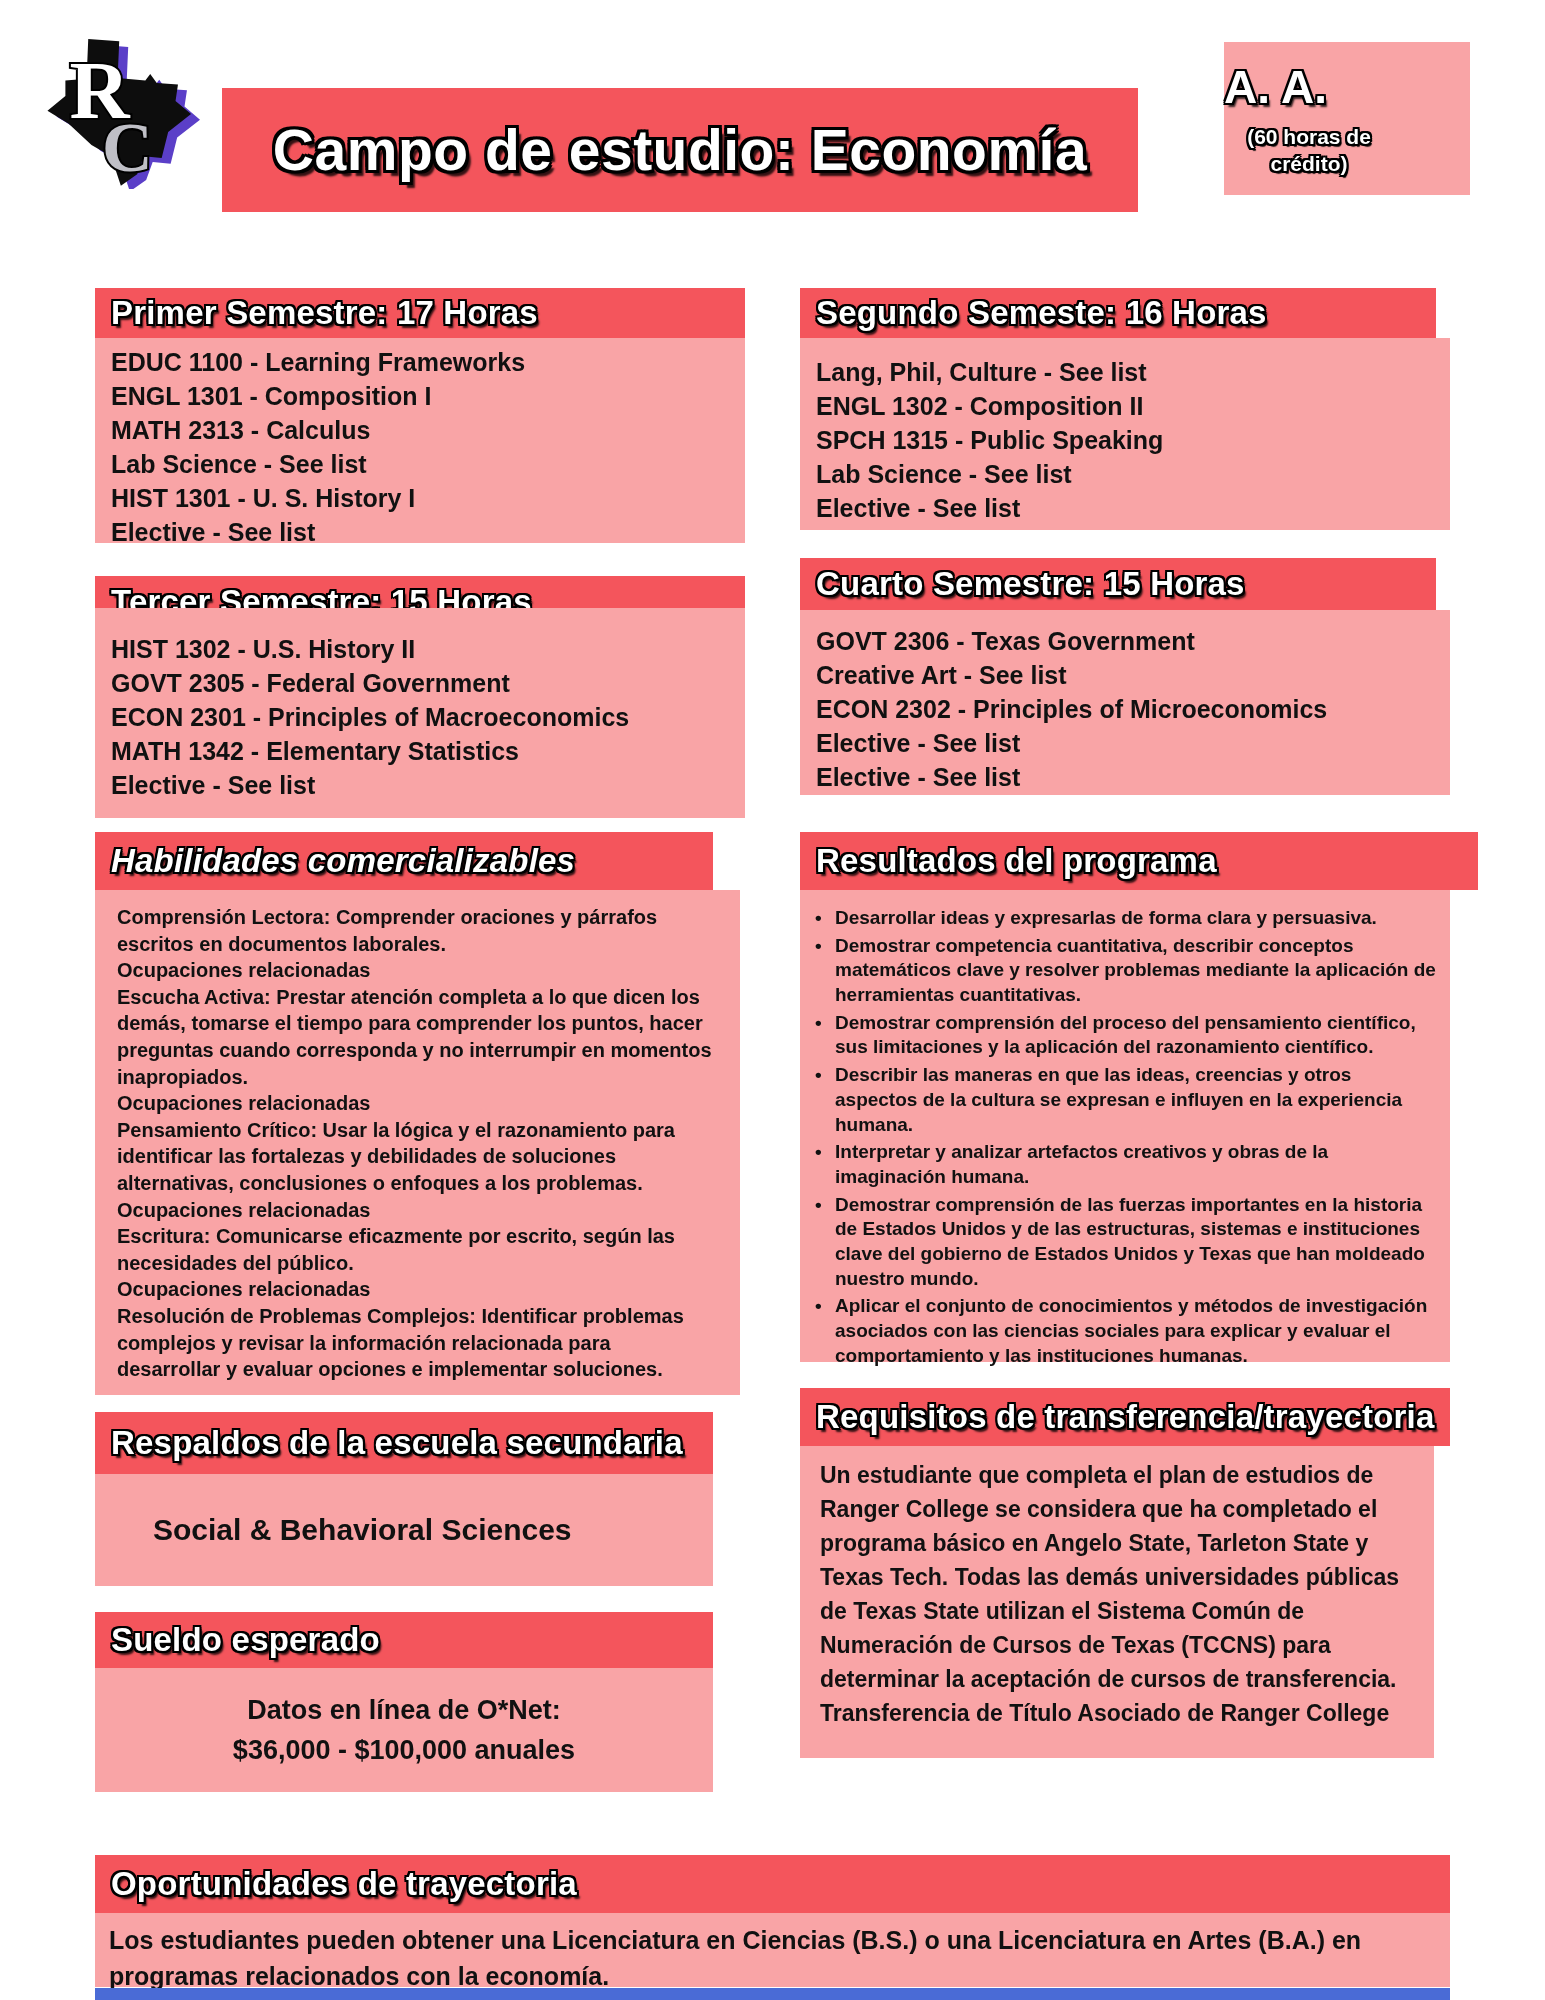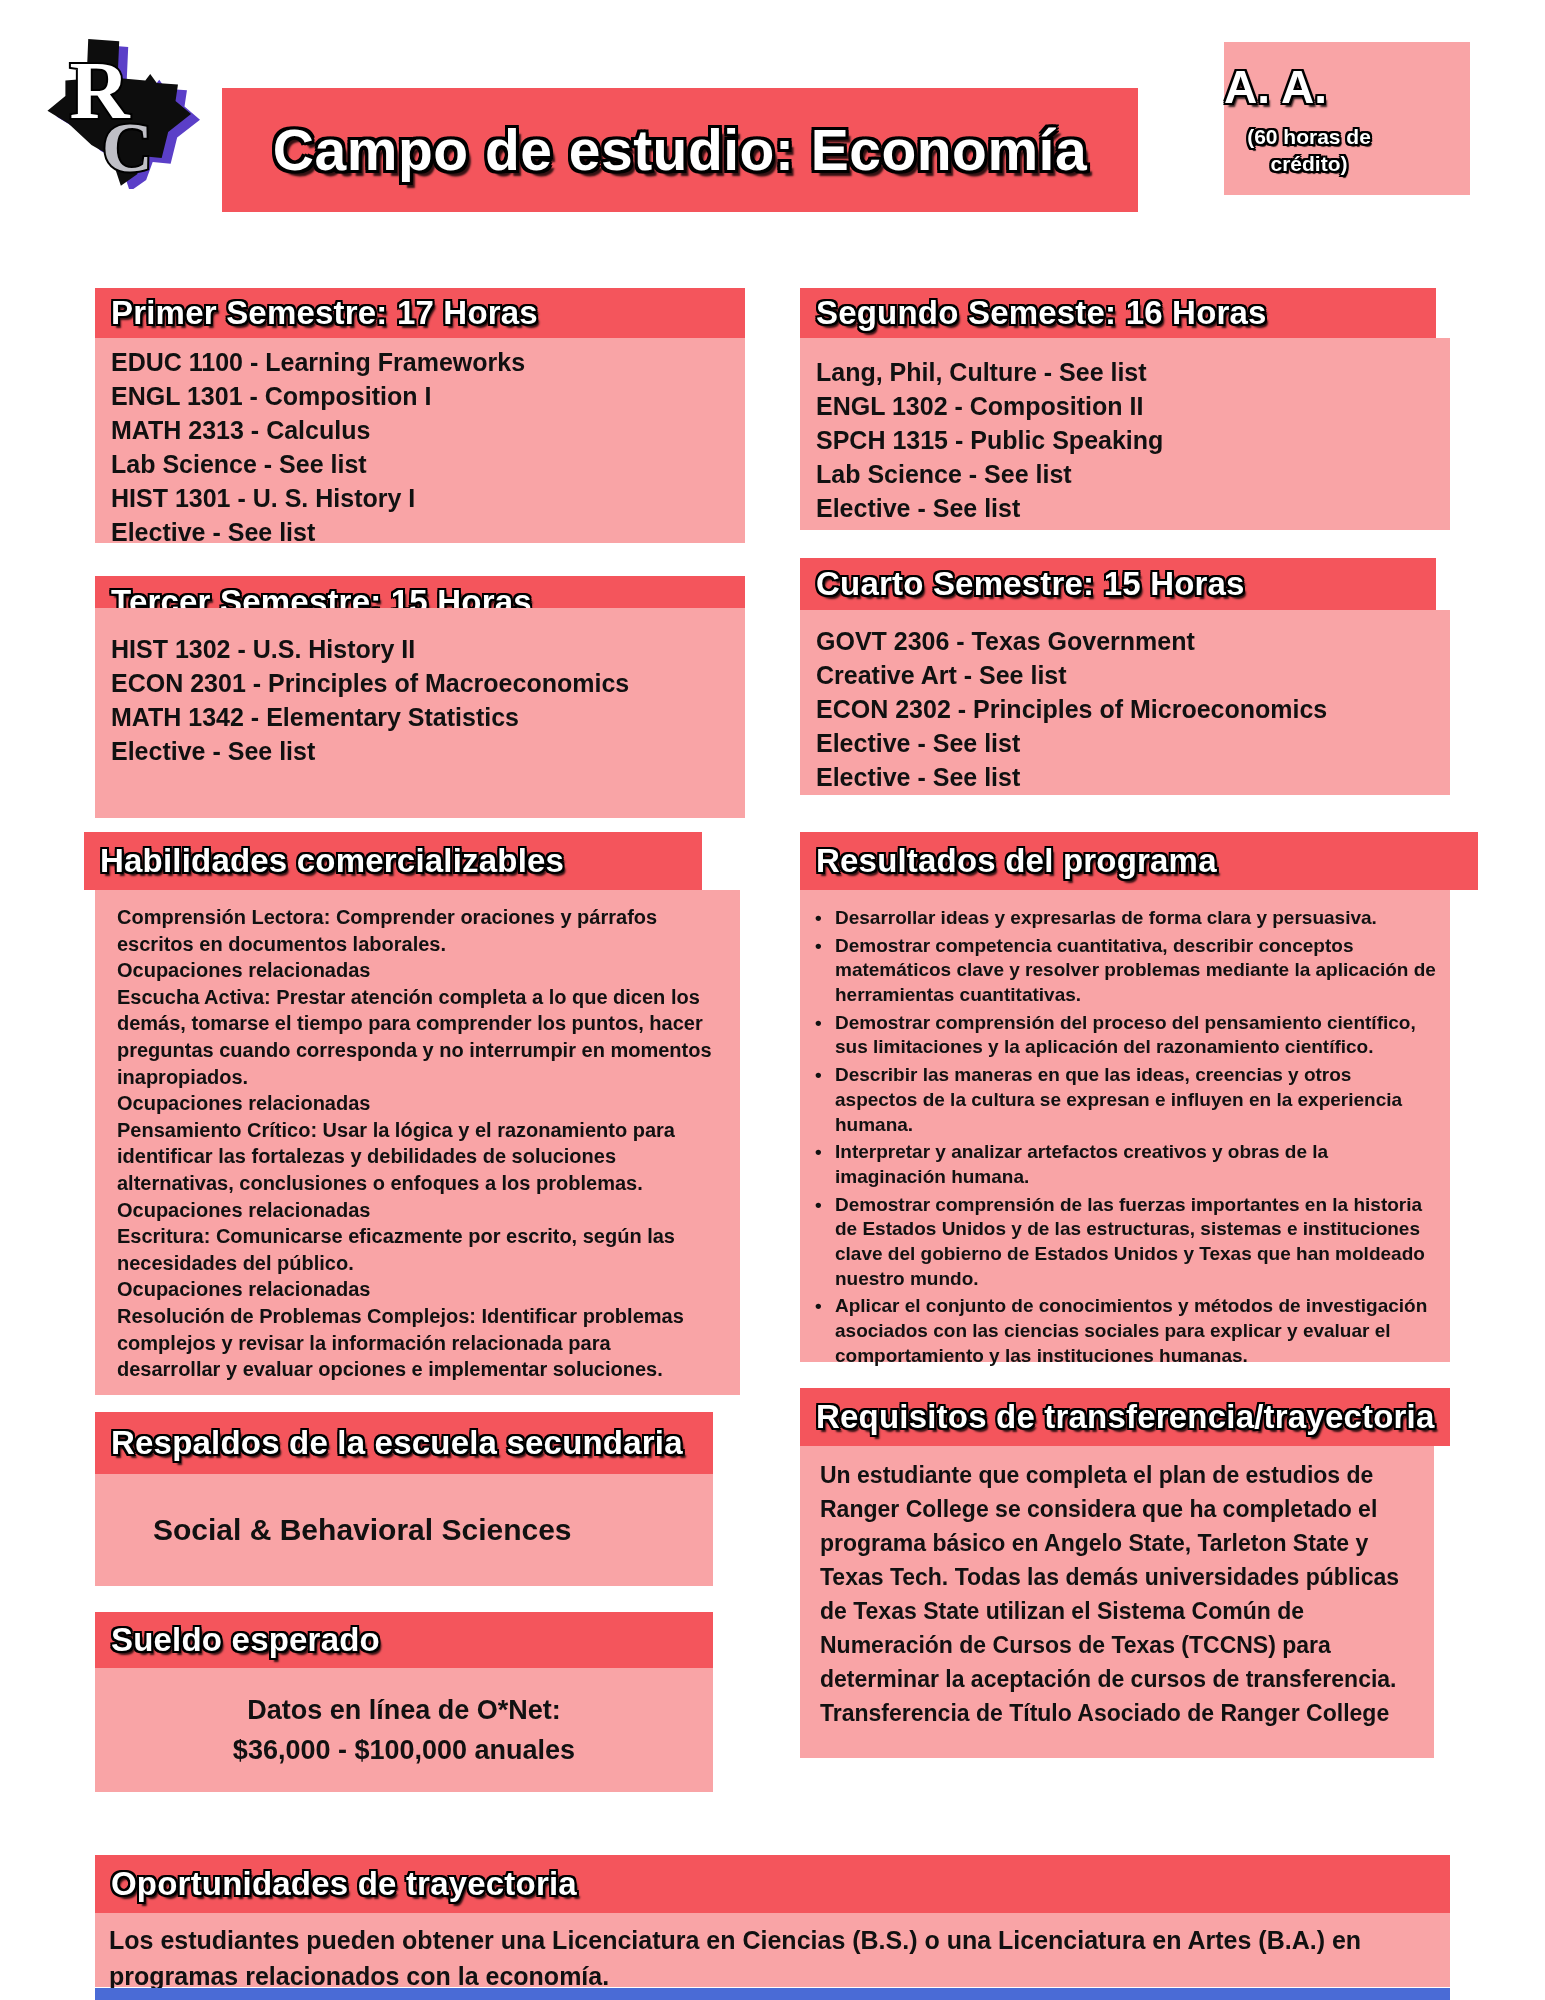--- a/index.html
+++ b/index.html
@@ -78,37 +78,38 @@
     <div class="course">SPCH 1315 - Public Speaking</div>
     <div class="course">Lab Science - See list</div>
     <div class="course">Elective - See list</div>
   </div>
 
   <div class="bar" style="left:95px;top:556px;width:650px;height:52px;margin-top:20px;">
     <span class="bar-text">Tercer Semestre: 15 Horas</span>
   </div>
   <div class="panel" style="left:95px;top:608px;width:650px;height:210px;padding-top:24px;">
     <div class="course">HIST 1302 - U.S. History II</div>
+    <div class="course">GOVT 2305 - Federal Government</div>
     <div class="course">ECON 2301 - Principles of Macroeconomics</div>
     <div class="course">MATH 1342 - Elementary Statistics</div>
     <div class="course">Elective - See list</div>
   </div>
 
   <div class="bar" style="left:800px;top:558px;width:636px;height:52px;">
     <span class="bar-text">Cuarto Semestre: 15 Horas</span>
   </div>
   <div class="panel" style="left:800px;top:610px;width:650px;height:185px;padding-top:14px;">
     <div class="course">GOVT 2306 - Texas Government</div>
     <div class="course">Creative Art - See list</div>
     <div class="course">ECON 2302 - Principles of Microeconomics</div>
     <div class="course">Elective - See list</div>
     <div class="course">Elective - See list</div>
   </div>
 
-  <div class="bar" style="left:84px;top:832px;width:618px;height:58px;">
+  <div class="bar" style="left:95px;top:832px;width:618px;height:58px;font-style:italic;">
     <span class="bar-text">Habilidades comercializables</span>
   </div>
   <div class="panel" style="left:95px;top:890px;width:645px;height:505px;padding:14px 22px;">
     <div class="skill-line">Comprensión Lectora: Comprender oraciones y párrafos escritos en documentos laborales.</div>
     <div class="skill-line">Ocupaciones relacionadas</div>
     <div class="skill-line">Escucha Activa: Prestar atención completa a lo que dicen los demás, tomarse el tiempo para comprender los puntos, hacer preguntas cuando corresponda y no interrumpir en momentos inapropiados.</div>
     <div class="skill-line">Ocupaciones relacionadas</div>
     <div class="skill-line">Pensamiento Crítico: Usar la lógica y el razonamiento para identificar las fortalezas y debilidades de soluciones alternativas, conclusiones o enfoques a los problemas.</div>
     <div class="skill-line">Ocupaciones relacionadas</div>
     <div class="skill-line">Escritura: Comunicarse eficazmente por escrito, según las necesidades del público.</div>

